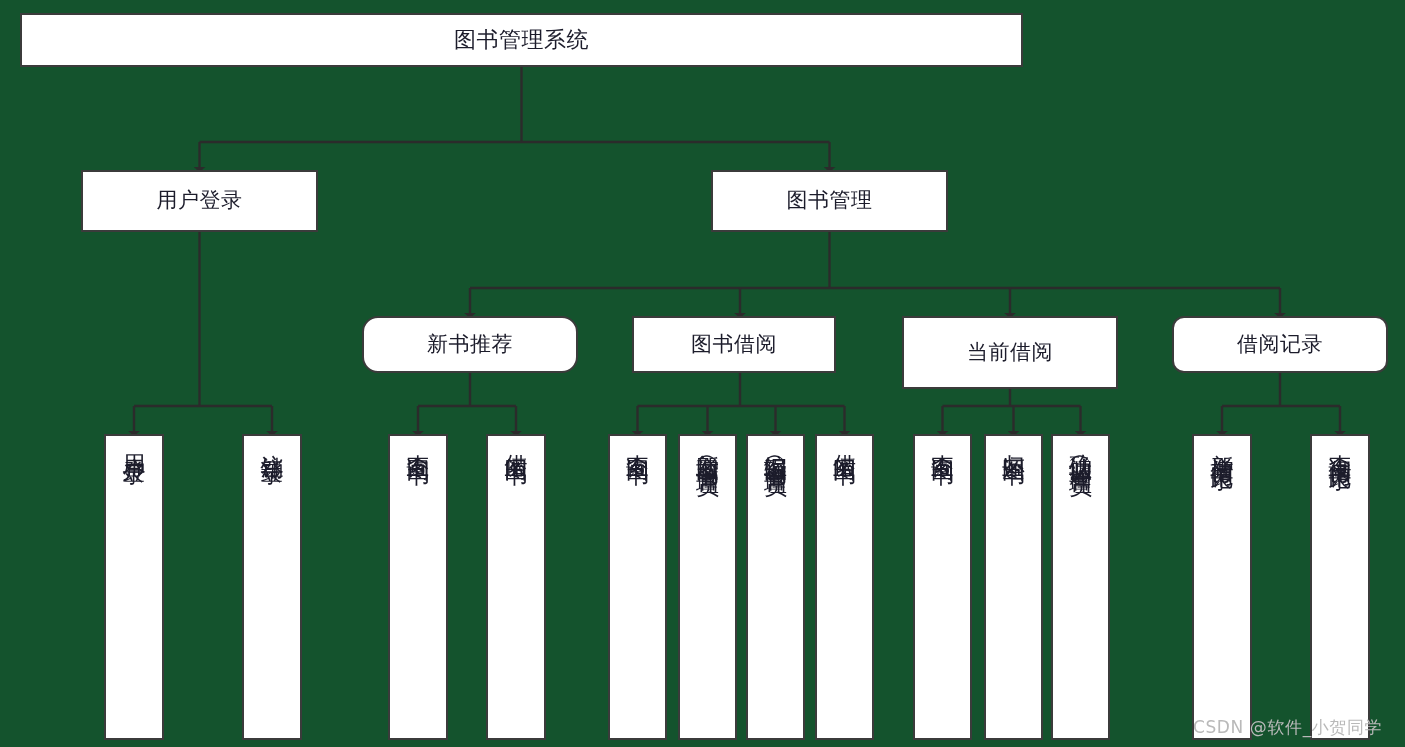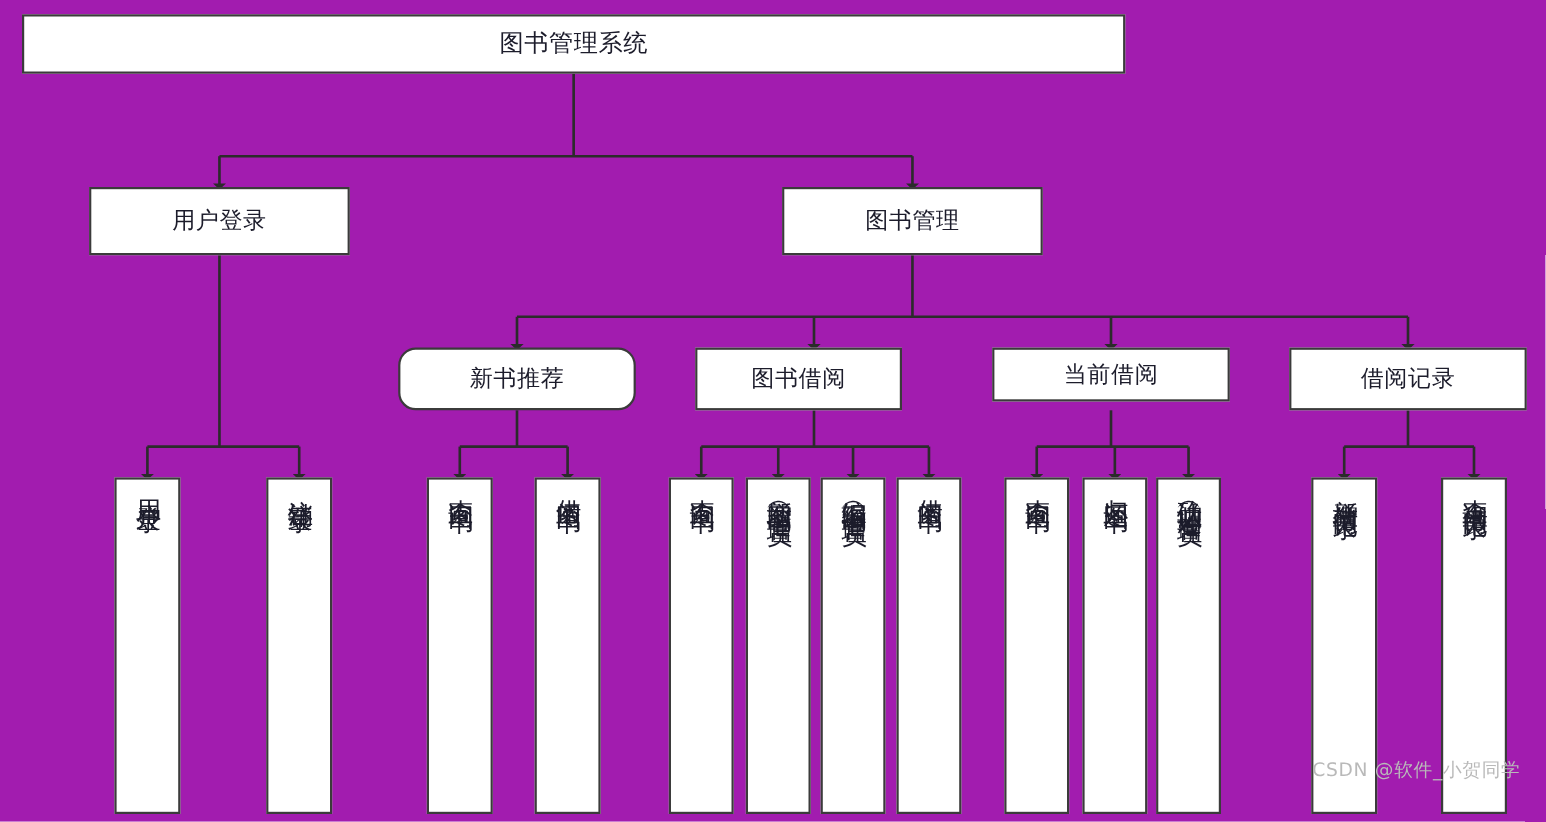--- a/index.html
+++ b/index.html
@@ -8,21 +8,21 @@
     padding: 0;
     background: #ffffff;
   }
   body {
     font-family: "DejaVu Sans", "Liberation Sans", sans-serif;
   }
   #diagram-canvas {
     position: relative;
     width: 1405px;
     height: 747px;
-    background: #a21caf;
+    background: #14532d;
     overflow: hidden;
   }
   #connector-layer {
     position: absolute;
     left: 0;
     top: 0;
     width: 1405px;
     height: 747px;
     pointer-events: none;
   }
@@ -131,27 +131,27 @@
       </div>
       <div class="node level-2 horiz" style="left: 81px; top: 170px; width: 237px; height: 62px;">
         <span class="node-label">用户登录</span>
       </div>
       <div class="node level-2 horiz" style="left: 711px; top: 170px; width: 237px; height: 62px; align-items: center;">
         <span class="node-label">图书管理</span>
       </div>
       <div class="node level-3 horiz" style="left: 362px; top: 316px; width: 216px; height: 57px; border-radius: 16px;">
         <span class="node-label">新书推荐</span>
       </div>
-      <div class="node level-3 horiz" style="left: 632px; top: 316px; width: 188px; height: 57px;">
+      <div class="node level-3 horiz" style="left: 632px; top: 316px; width: 204px; height: 57px;">
         <span class="node-label">图书借阅</span>
       </div>
-      <div class="node level-3 horiz" style="left: 902px; top: 316px; width: 216px; height: 49px;">
+      <div class="node level-3 horiz" style="left: 902px; top: 316px; width: 216px; height: 73px;">
         <span class="node-label">当前借阅</span>
       </div>
-      <div class="node level-3 horiz" style="left: 1172px; top: 316px; width: 216px; height: 57px;">
+      <div class="node level-3 horiz" style="left: 1172px; top: 316px; width: 216px; height: 57px; border-radius: 12px;">
         <span class="node-label">借阅记录</span>
       </div>
       <div class="node level-leaf vert" style="left: 104px; top: 434px; width: 60px; height: 306px;">
         <span class="node-label">用户登录</span>
       </div>
       <div class="node level-leaf vert" style="left: 242px; top: 434px; width: 60px; height: 306px;">
         <span class="node-label">注销登录</span>
       </div>
       <div class="node level-leaf vert" style="left: 388px; top: 434px; width: 60px; height: 306px;">
         <span class="node-label">查询图书</span>
@@ -181,15 +181,15 @@
         <span class="node-label">确认归还（管理员）</span>
       </div>
       <div class="node level-leaf vert" style="left: 1192px; top: 434px; width: 60px; height: 306px;">
         <span class="node-label">新增借阅记录</span>
       </div>
       <div class="node level-leaf vert" style="left: 1310px; top: 434px; width: 60px; height: 306px;">
         <span class="node-label">查询借阅记录</span>
       </div>
     </div>
 
-  <div class="watermark" style="left: 1193px; top: 688px;">CSDN @软件_小贺同学</div>
+  <div class="watermark" style="left: 1193px; top: 716px;">CSDN @软件_小贺同学</div>
 
 </div>
 
 </body></html>

